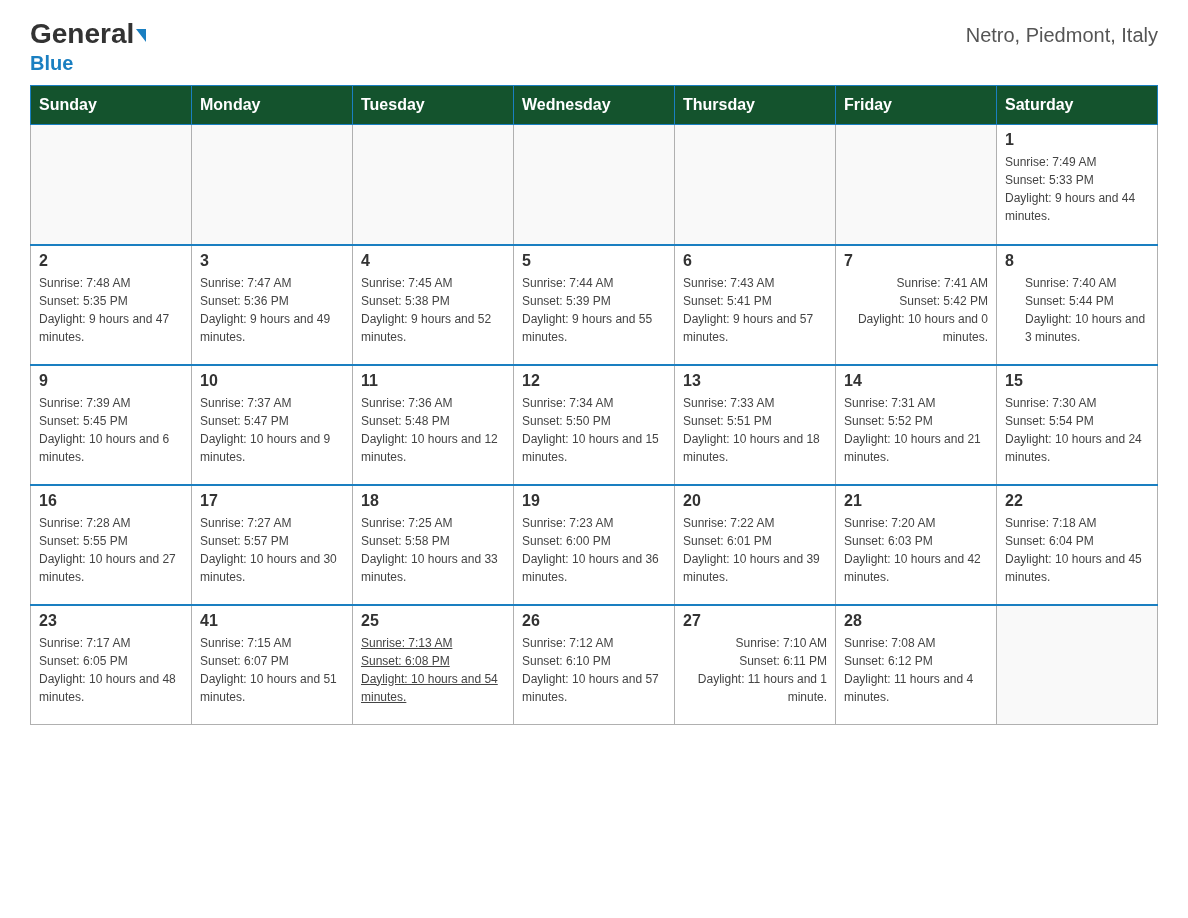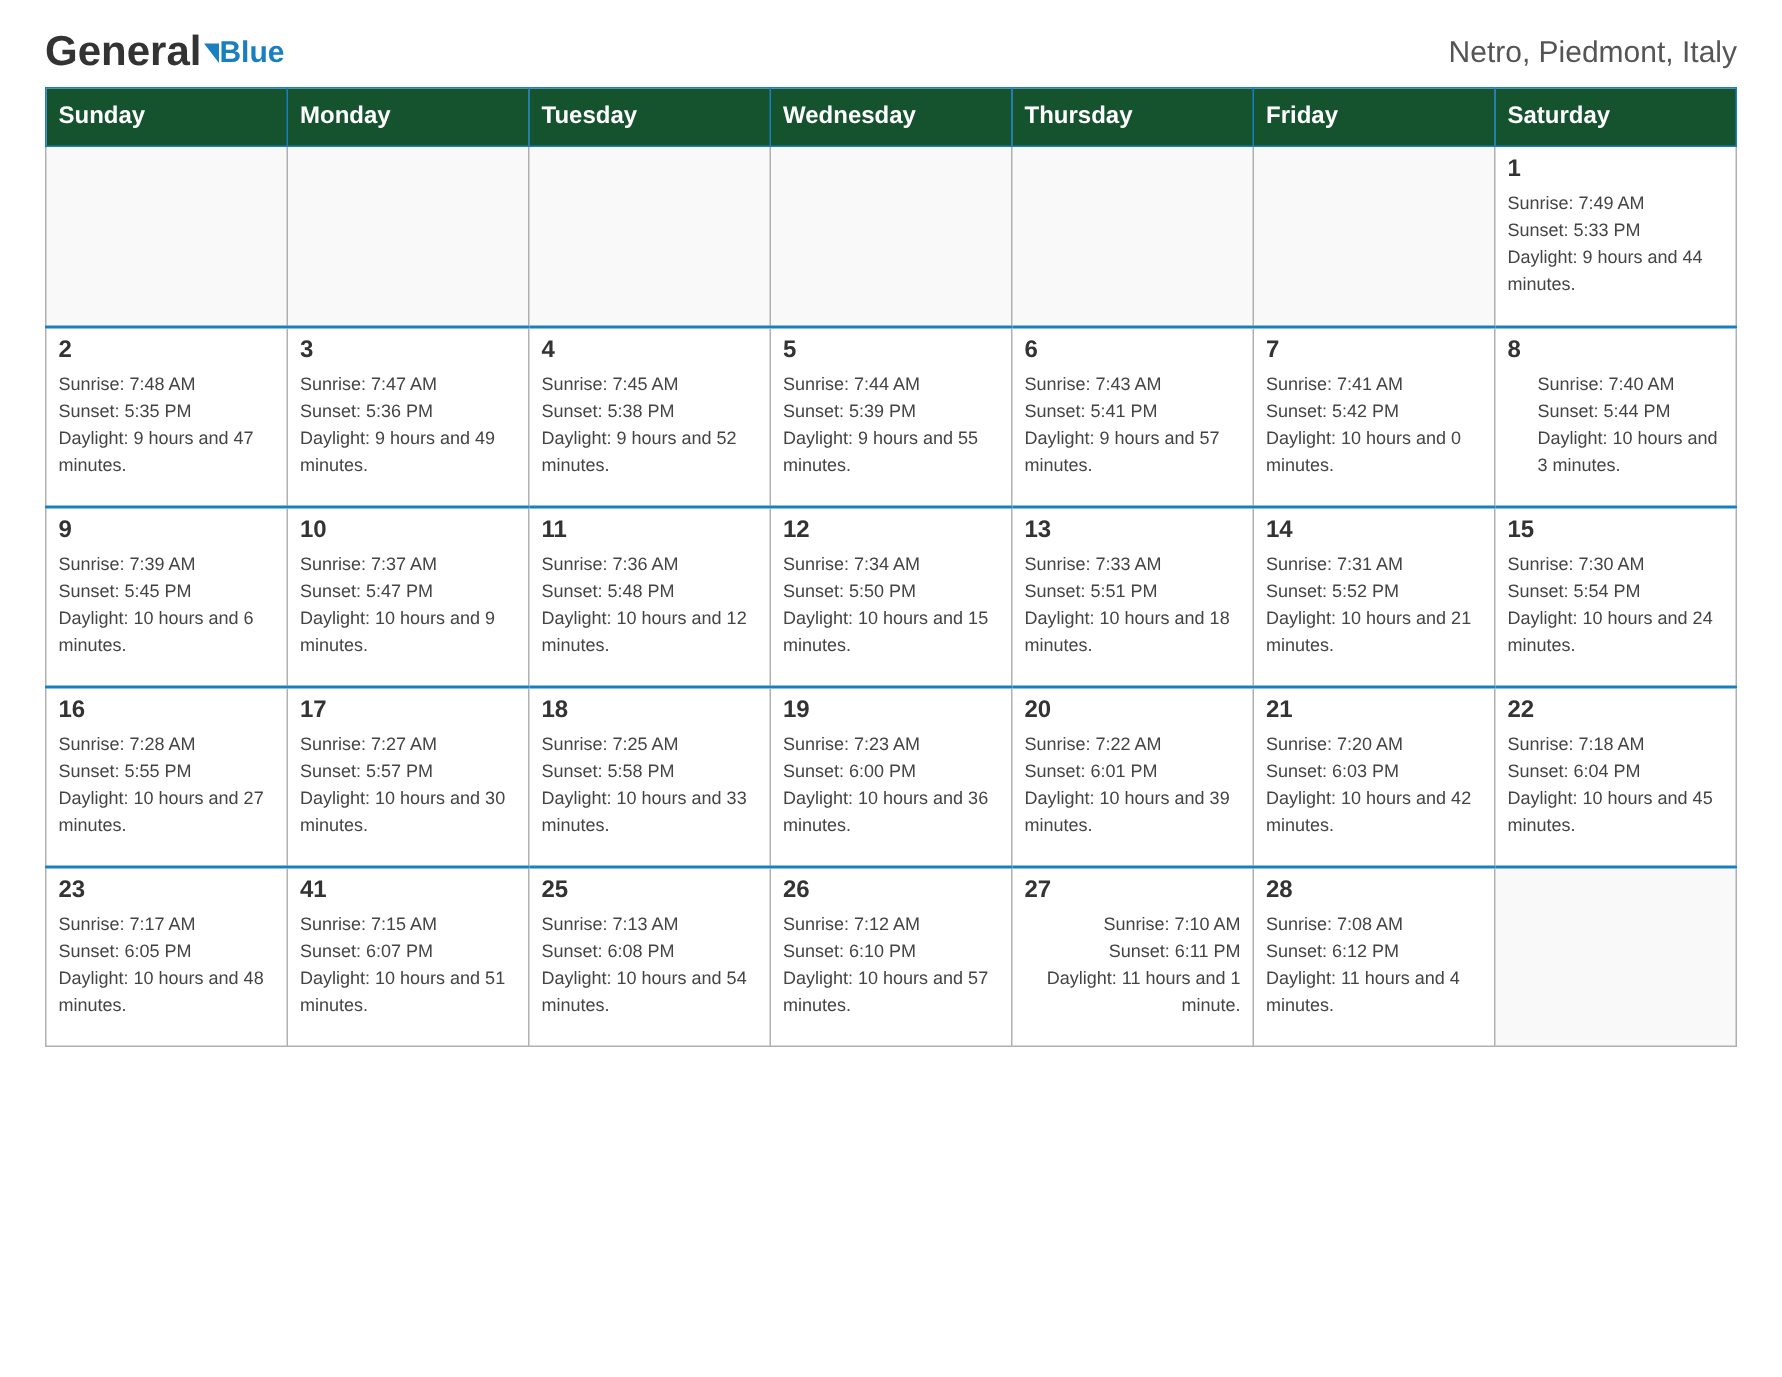--- a/index.html
+++ b/index.html
@@ -12,20 +12,21 @@
       padding: 20px 30px;
     }
     .header {
       display: flex;
       justify-content: space-between;
       align-items: flex-start;
       margin-bottom: 10px;
     }
     .logo {
       display: flex;
+      flex-direction: column;
       align-items: flex-start;
     }
     .logo-text {
       font-size: 28px;
       font-weight: bold;
       color: #333;
       line-height: 1;
     }
     .logo-triangle {
       display: inline-block;
@@ -164,21 +165,21 @@
 Daylight: 9 hours and 55 minutes.</div>
         </td>
         <td>
           <div class="day-number">6</div>
           <div class="day-info" style="white-space: pre-line;">Sunrise: 7:43 AM
 Sunset: 5:41 PM
 Daylight: 9 hours and 57 minutes.</div>
         </td>
         <td>
           <div class="day-number">7</div>
-          <div class="day-info" style="white-space: pre-line;">Sunrise: 7:41 AM
+          <div class="day-info" style="white-space: pre-line; text-align: right;">Sunrise: 7:41 AM
 Sunset: 5:42 PM
 Daylight: 10 hours and 0 minutes.</div>
         </td>
         <td>
           <div class="day-number">8</div>
           <div class="day-info" style="white-space: pre-line; margin-left: 20px;">Sunrise: 7:40 AM
 Sunset: 5:44 PM
 Daylight: 10 hours and 3 minutes.</div>
         </td>
       </tr>
@@ -278,21 +279,21 @@
 Daylight: 10 hours and 48 minutes.</div>
         </td>
         <td>
           <div class="day-number">41</div>
           <div class="day-info" style="white-space: pre-line;">Sunrise: 7:15 AM
 Sunset: 6:07 PM
 Daylight: 10 hours and 51 minutes.</div>
         </td>
         <td>
           <div class="day-number">25</div>
-          <div class="day-info" style="white-space: pre-line;">Sunrise: 7:13 AM
+          <div class="day-info" style="white-space: pre-line; text-decoration: underline;">Sunrise: 7:13 AM
 Sunset: 6:08 PM
 Daylight: 10 hours and 54 minutes.</div>
         </td>
         <td>
           <div class="day-number">26</div>
           <div class="day-info" style="white-space: pre-line;">Sunrise: 7:12 AM
 Sunset: 6:10 PM
 Daylight: 10 hours and 57 minutes.</div>
         </td>
         <td>

